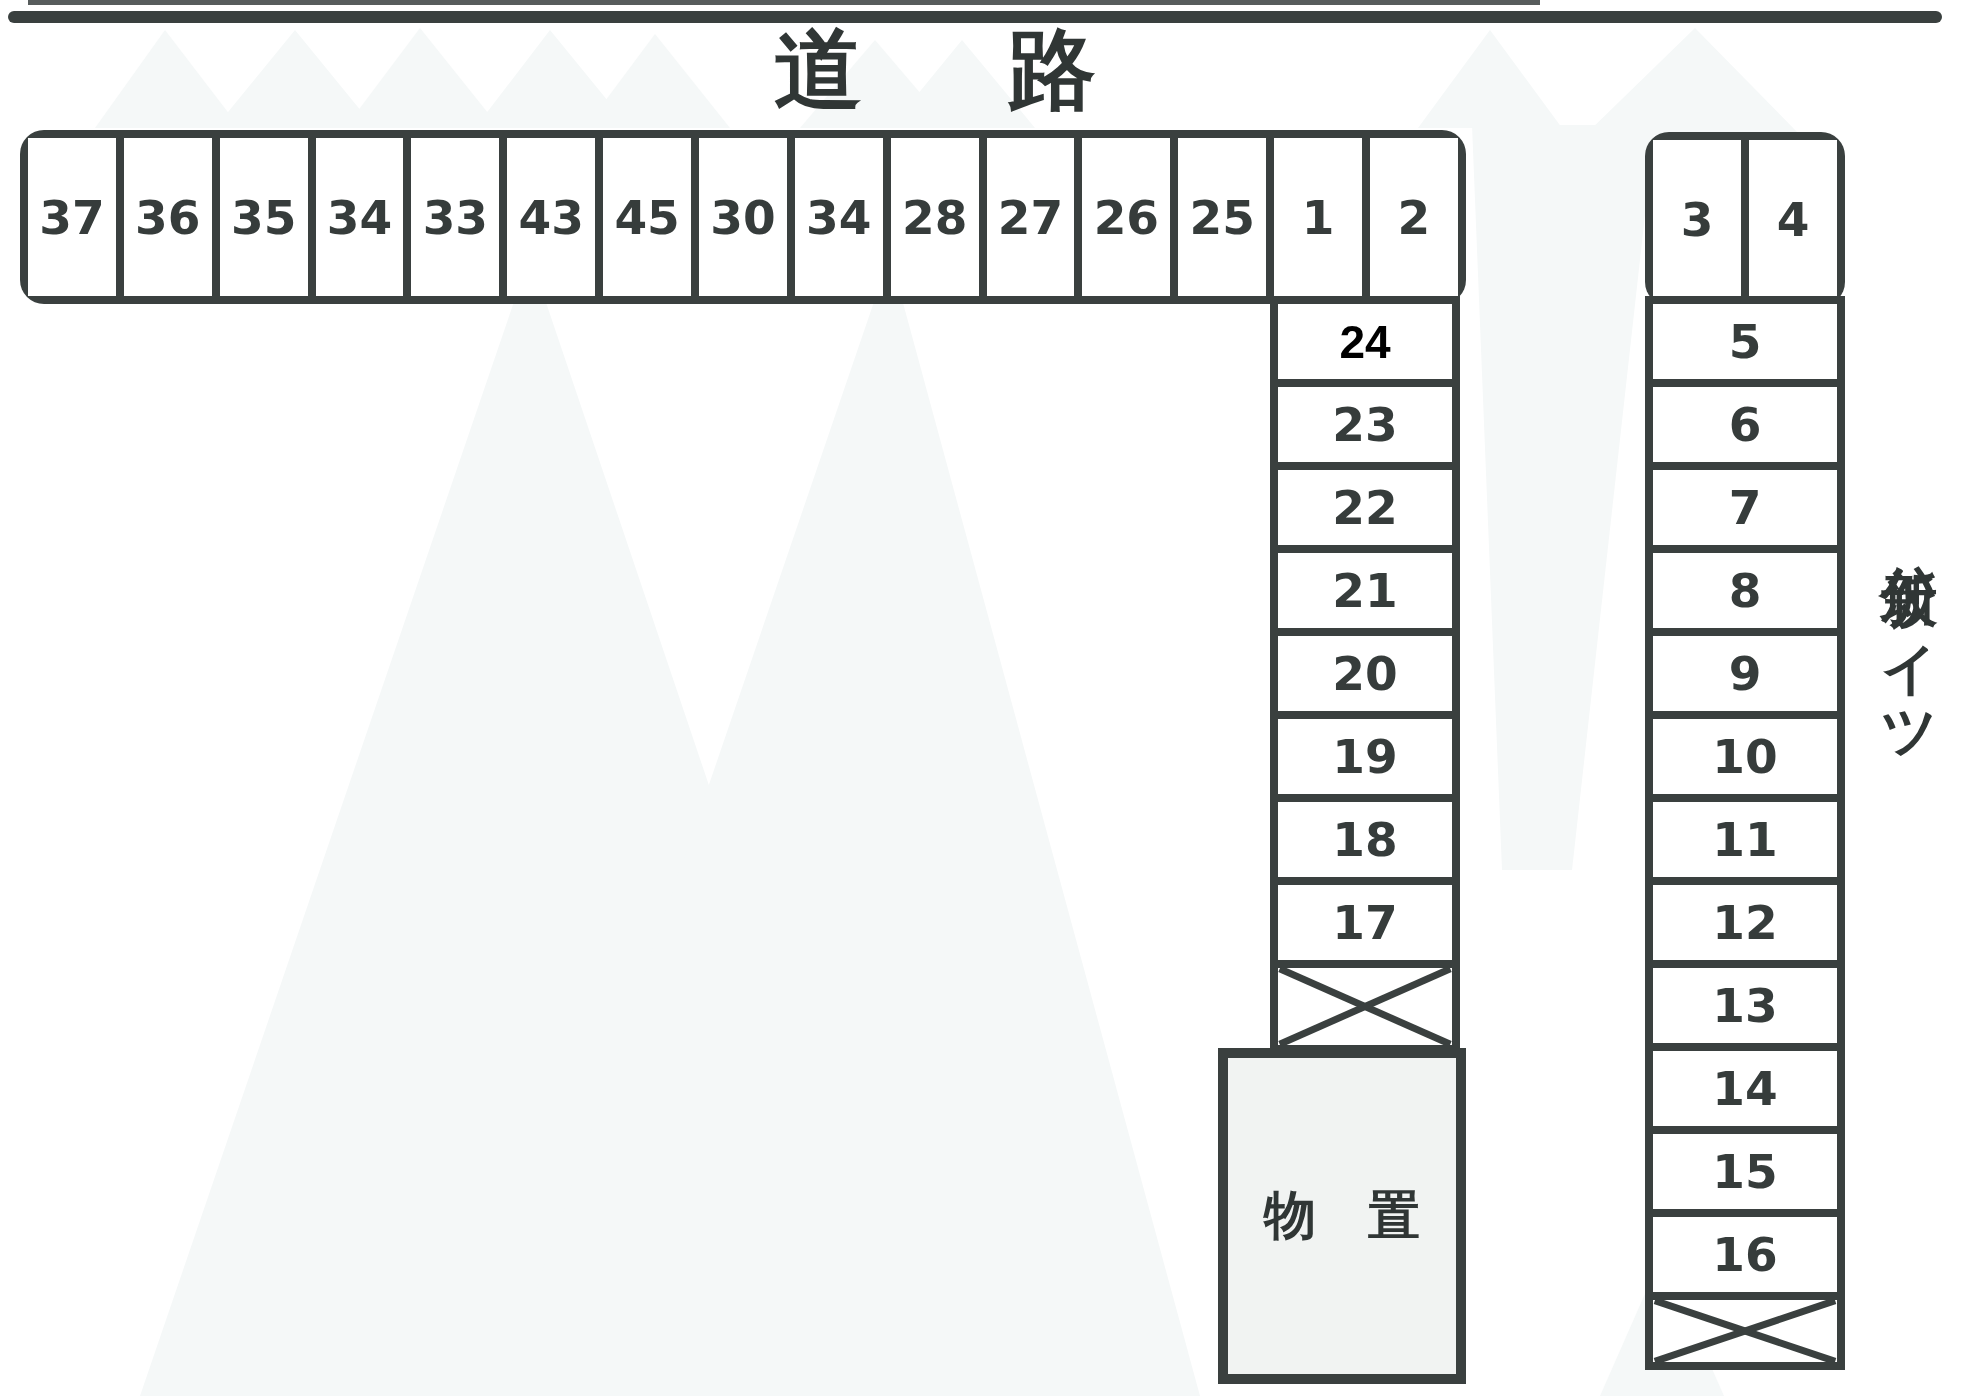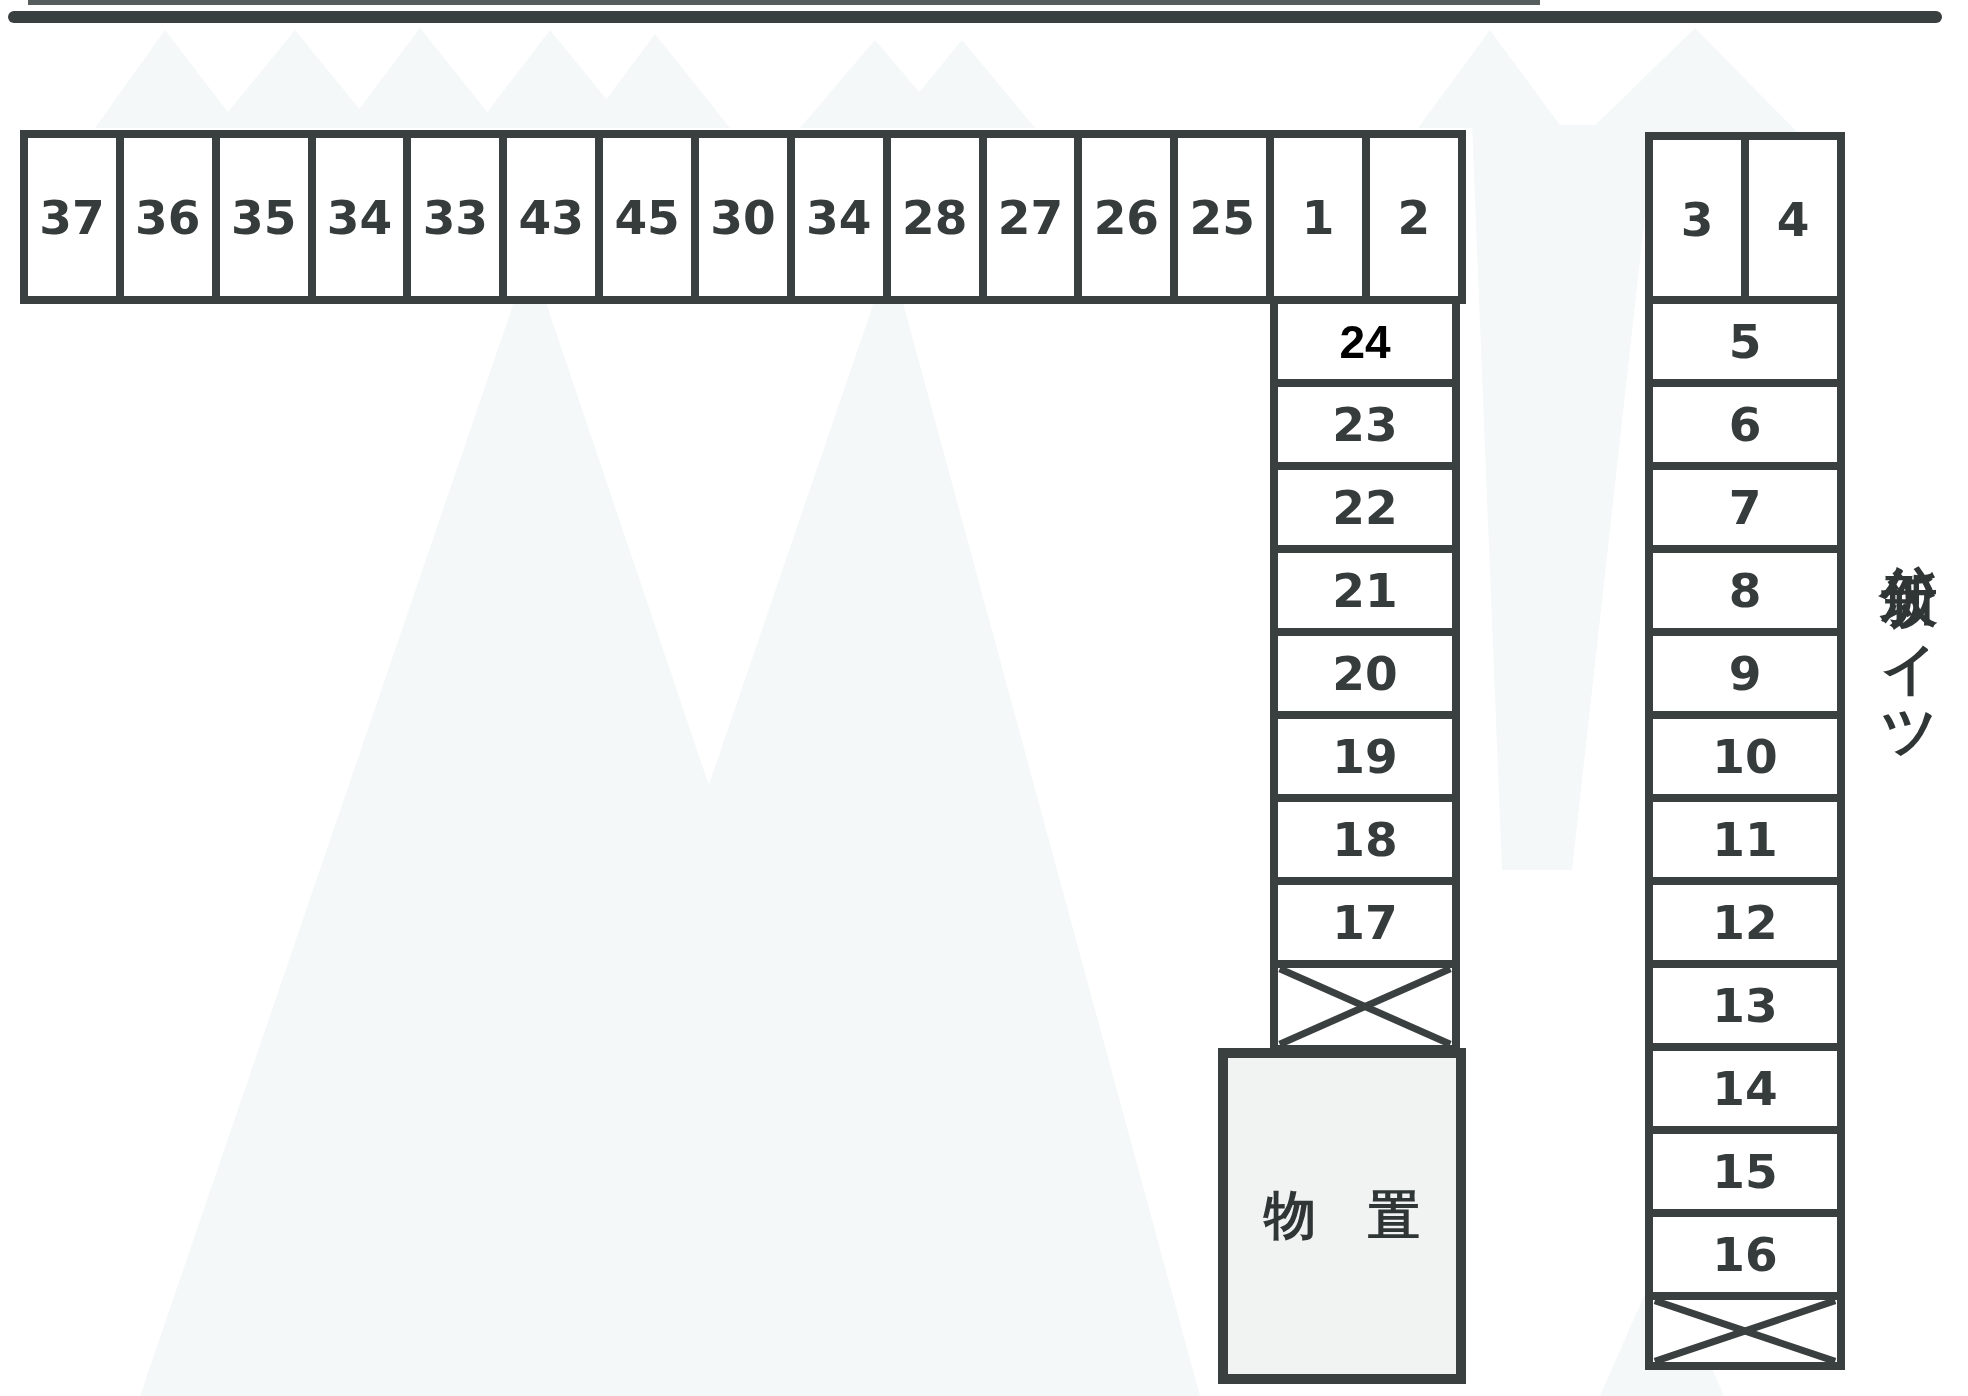--- a/index.html
+++ b/index.html
@@ -17,21 +17,21 @@
   .scan-edge{position:absolute;left:28px;top:0;width:1512px;height:5px;background:var(--line,#3a403f);opacity:.85;}
   .road-line{position:absolute;left:8px;top:11px;width:1934px;height:12px;background:var(--line,#3a403f);border-radius:6px;}
   .road-label{
     position:absolute;left:774px;top:22px;
     font-size:88px;font-weight:800;letter-spacing:146px;line-height:96px;
     color:var(--kanji,#343a39);white-space:nowrap;
   }
 
   
   .strip{position:absolute;display:flex;gap:8px;padding:8px;box-sizing:border-box;background:var(--line,#3a403f);}
-  .row{flex-direction:row;}
+  .row{flex-direction:row;border-radius:24px;}
   .vcol{flex-direction:column;}
   .repeat{display:contents;}
   .cell{
     background:#ffffff;display:flex;align-items:center;justify-content:center;
     flex:1 1 0;min-width:0;min-height:0;
   }
   .vcol .cell{flex:0 0 auto;height:75px;}
   .num{
     font-size:47px;font-weight:800;color:var(--number,#363c3b);
     font-family:"DejaVu Sans", sans-serif;line-height:1;
@@ -85,20 +85,21 @@
     <polygon points="1418,128 1490,30 1562,128"></polygon>
     <polygon points="1585,135 1695,28 1800,135"></polygon>
     <polygon points="1472,125 1655,125 1572,870 1502,870"></polygon>
     <polygon points="140,1396 530,255 915,1396"></polygon>
     <polygon points="500,1396 890,255 1200,1396"></polygon>
     <polygon points="1600,1396 1662,1255 1724,1396"></polygon>
   </svg>
 
   <div class="scan-edge"></div>
   <div class="road-line"></div>
+  <div class="road-label">道路</div>
 
   <div id="top-strip" class="strip row">
     <div class="repeat"><div class="cell">
         <span class="num">37</span>
       </div><div class="cell">
         <span class="num">36</span>
       </div><div class="cell">
         <span class="num">35</span>
       </div><div class="cell">
         <span class="num">34</span>

